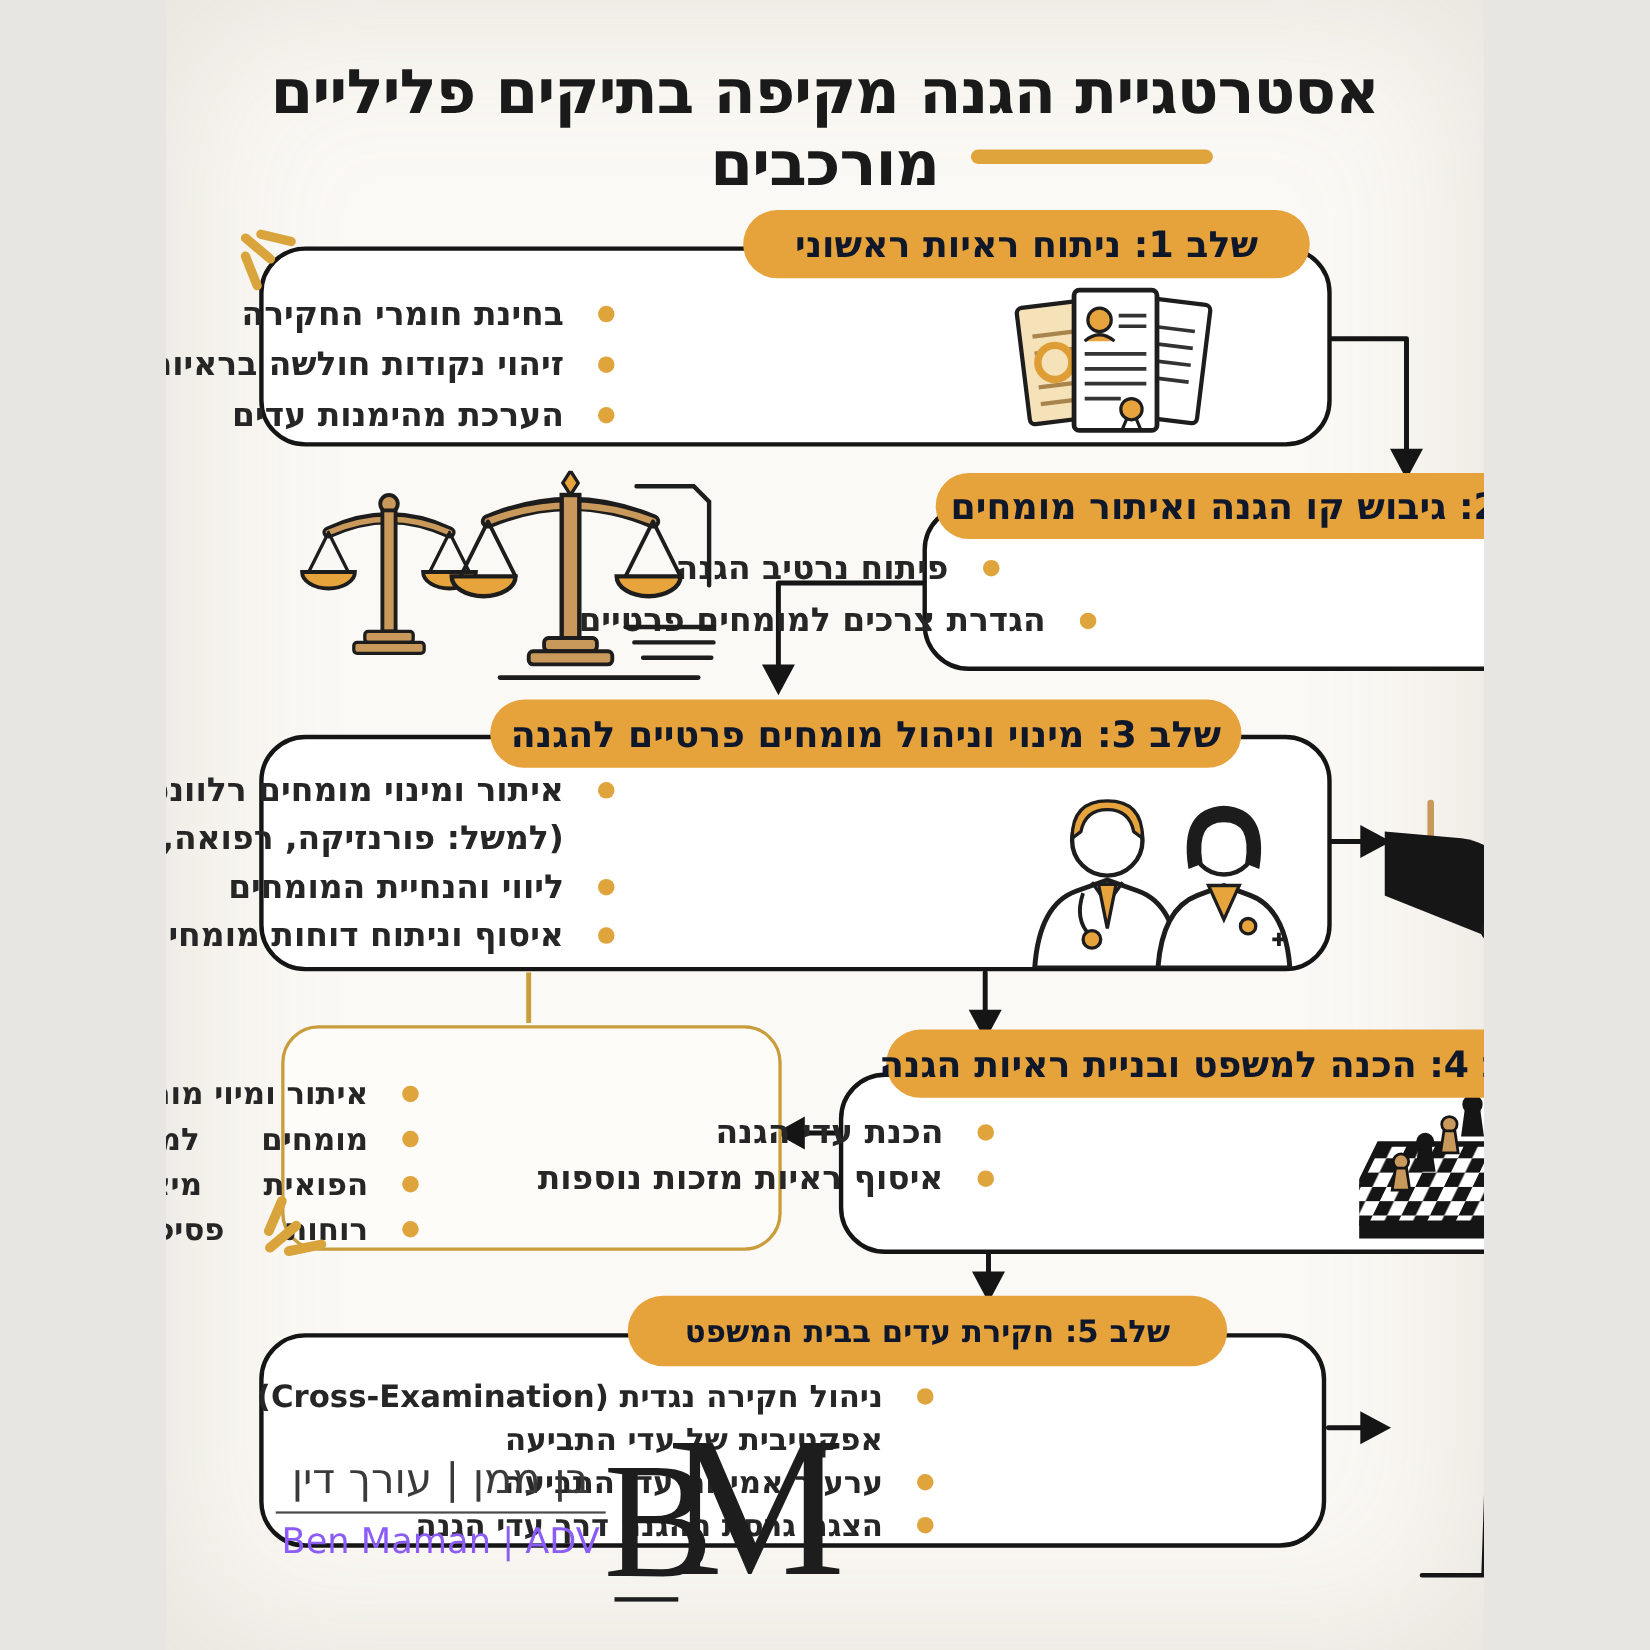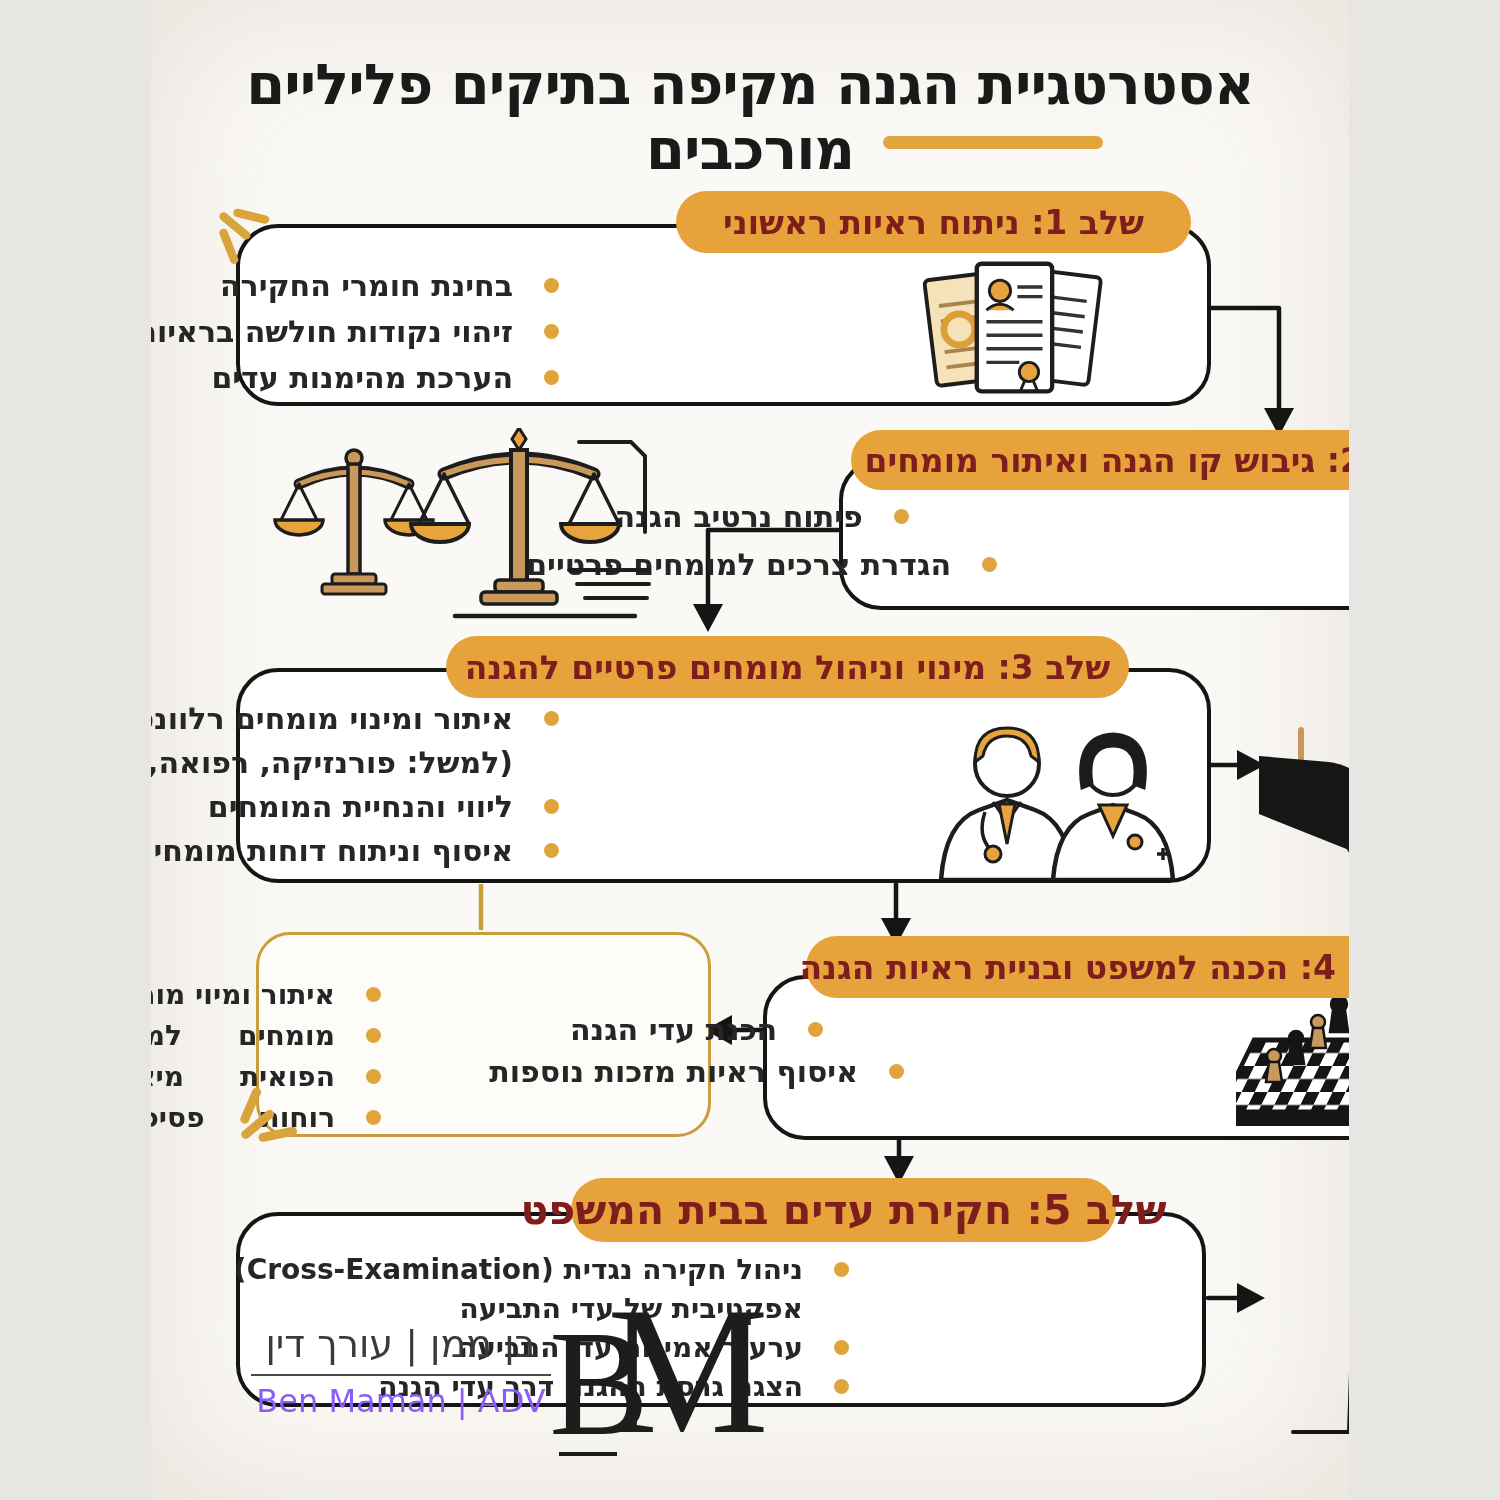--- a/index.html
+++ b/index.html
@@ -16,37 +16,37 @@
        box-sizing:border-box;z-index:2;}
   #box1{left:85px;top:224px;width:975px;height:182px;}
   #box2{left:688px;top:458px;width:728px;height:152px;}
   #box3{left:85px;top:668px;width:975px;height:215px;}
   #box4{left:612px;top:975px;width:808px;height:165px;}
   #box5{left:85px;top:1212px;width:970px;height:195px;}
   #sidebox{left:105px;top:932px;width:455px;height:205px;border:3.5px solid #C99C3C;
            border-radius:34px;background:#FDFCF8;}
   
   .pill{position:absolute;background:#E6A23B;border-radius:32px;display:flex;align-items:center;
-        justify-content:center;font-weight:bold;color:#7f1d1d;font-size:33px;z-index:5;
+        justify-content:center;font-weight:bold;color:#0f172a;font-size:33px;z-index:5;
         box-sizing:border-box;padding:0 14px;white-space:nowrap;text-align:center;}
   #pill1{left:525px;top:191px;width:515px;height:62px;}
   #pill2{left:700px;top:430px;width:602px;height:60px;}
   #pill3{left:295px;top:636px;width:683px;height:62px;}
   #pill4{left:655px;top:936px;width:600px;height:62px;}
-  #pill5{left:420px;top:1178px;width:545px;height:64px;font-size:41px;}
+  #pill5{left:420px;top:1178px;width:545px;height:64px;font-size:28px;}
   
   .bullets{position:absolute;z-index:3;display:flex;flex-direction:column;}
   .brow{display:flex;align-items:center;gap:31px;justify-content:flex-start;}
   .dot{width:15px;height:15px;border-radius:50%;background:#DFA43C;flex:0 0 auto;}
   .dot.hide{visibility:hidden;}
   .btext{font-weight:bold;color:#262626;white-space:pre;}
   #bl1{right:790px;top:262px;} #bl1 .brow{height:46px;} #bl1 .btext{font-size:30px;}
   #bl2{right:352px;top:492px;} #bl2 .brow{height:48px;justify-content:center;} #bl2 .btext{font-size:30px;}
   #bl3{right:790px;top:696px;} #bl3 .brow{height:44px;} #bl3 .btext{font-size:30px;}
-  #bl4{right:445px;top:1008px;align-items:center;} #bl4 .brow{height:42px;} #bl4 .btext{font-size:30px;}
+  #bl4{right:445px;top:1008px;} #bl4 .brow{height:42px;} #bl4 .btext{font-size:30px;}
   #bl5{right:500px;top:1250px;} #bl5 .brow{height:39px;} #bl5 .btext{font-size:28px;}
   #blside{right:968px;top:954px;margin-top:20px;} #blside .brow{height:41px;} #blside .btext{font-size:28px;}
   
   .icon{position:absolute;z-index:3;}
   #icon-docs{left:765px;top:256px;width:195px;height:145px;}
   #icon-search{left:1222px;top:208px;width:178px;height:188px;}
   #icon-scales{left:108px;top:428px;width:400px;height:195px;}
   #icon-compass{left:1278px;top:460px;width:146px;height:146px;}
   #icon-doctors{left:768px;top:692px;width:270px;height:188px;}
   #icon-handshake{left:1108px;top:678px;width:335px;height:230px;}

